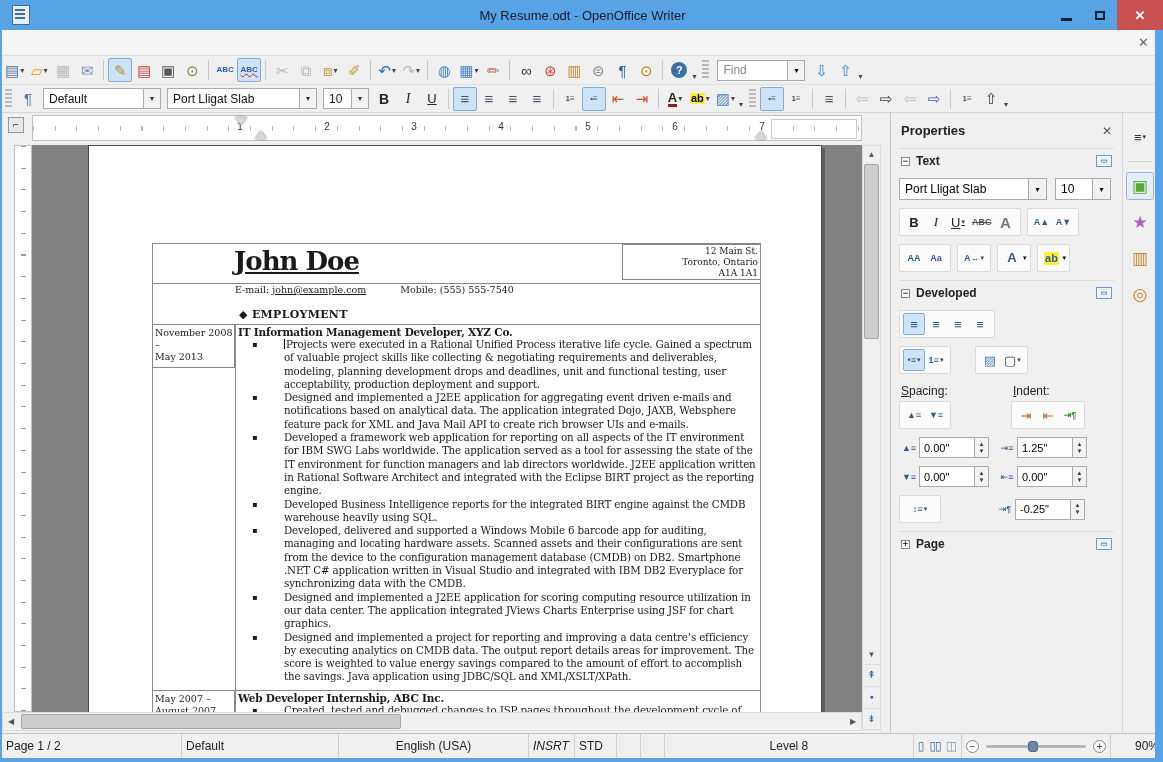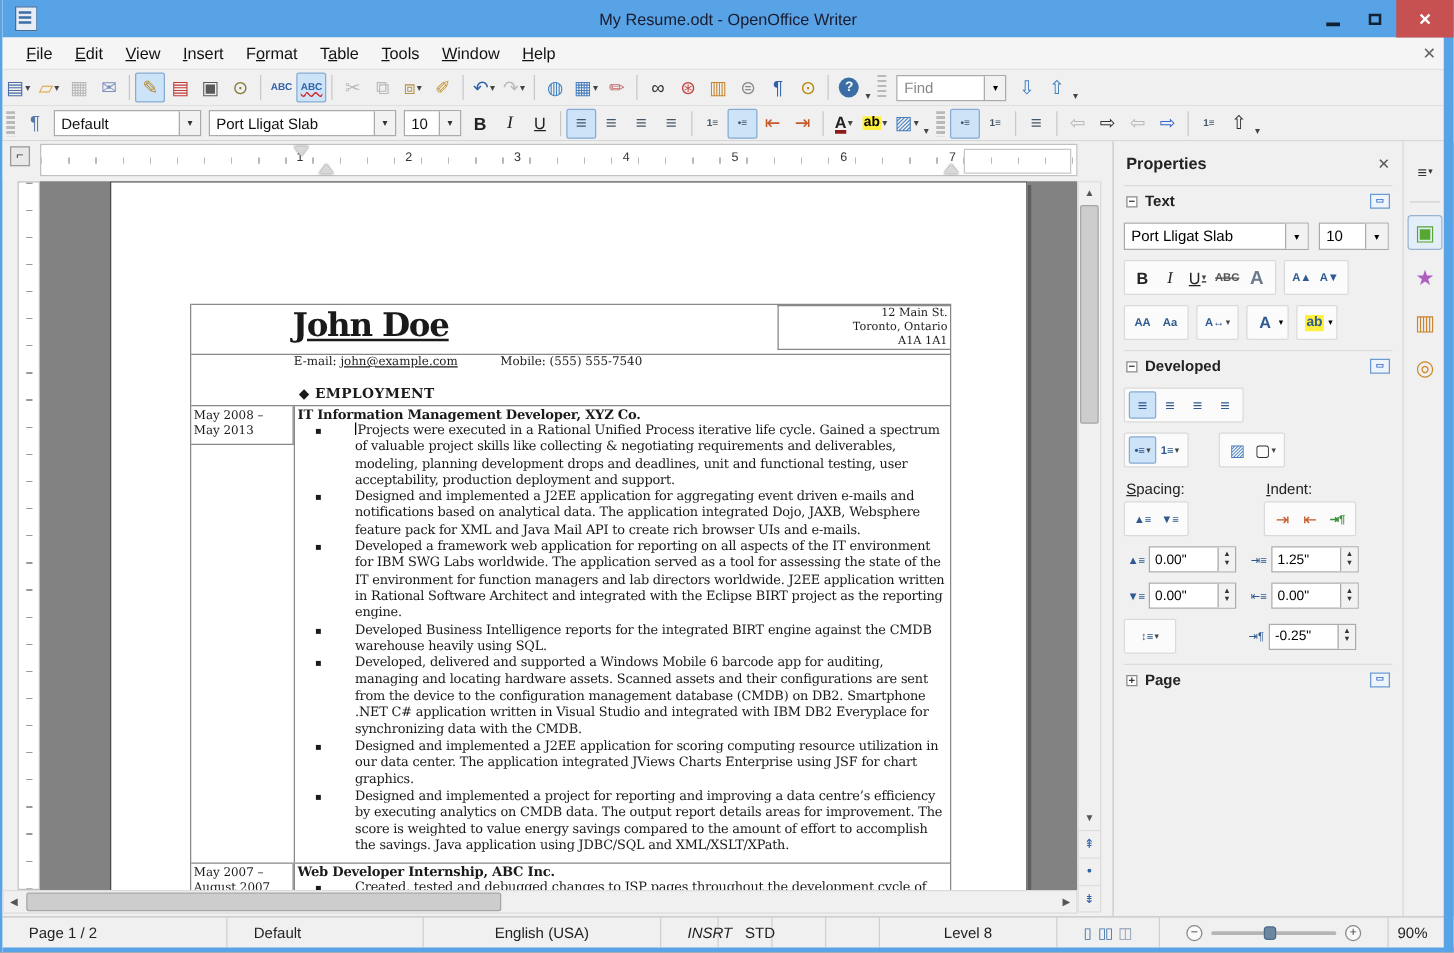--- a/index.html
+++ b/index.html
@@ -166,21 +166,21 @@
               border-left:1px solid #d8d8d8; display:flex; flex-direction:column; align-items:center;
               padding-top:10px; }
   .stab { width:28px; height:28px; display:flex; align-items:center; justify-content:center;
           font-size:17px; margin-bottom:8px; border:1px solid transparent; border-radius:3px; }
   .stab.sel { border-color:#9ab4cf; background:#e4eef8; }
   #tabsep { width:24px; height:1px; background:#d0d0d0; margin:2px 0 10px 0; }
   
   #statusbar { position:absolute; left:0; top:733px; width:100%; height:25px; background:#f0f0f0;
                border-top:1px solid #c4c4c4; display:flex; align-items:center; font-size:12px;
                color:#222; }
-  .scell { height:100%; display:flex; align-items:center; padding:0 21px; border-right:1px solid #d0d0d0; }
+  .scell { height:100%; display:flex; align-items:center; padding:0 4px; border-right:1px solid #d0d0d0; }
   .scell.ctr { justify-content:center; }
   #zoomctl { display:flex; align-items:center; }
   .zbtn { width:13px; height:13px; border:1px solid #888; border-radius:50%; font-size:10px;
           display:flex; align-items:center; justify-content:center; color:#444; background:#fafafa; }
   #ztrack { position:relative; width:100px; height:3px; background:#b5b5b5; margin:0 7px; border-radius:2px; }
   #ztick { position:absolute; left:50%; top:-3px; width:1px; height:9px; background:#999; }
   #zthumb { position:absolute; left:42px; top:-4px; width:10px; height:11px; background:#6e87a0;
             border:1px solid #4a6a8a; border-radius:3px; }
   #botborder { position:absolute; left:0; top:758px; width:100%; height:4px; background:#57a3e6; }
   #rightborder { position:absolute; right:0; top:0; width:8px; height:762px; background:#57a3e6; }
@@ -198,21 +198,20 @@
           <span class="minbar"></span>
         </div>
       <div class="wbtn">
           <span class="maxbox"></span>
         </div>
       <div class="wbtn close">✕</div>
     </div>
   </div>
 
   <div id="menubar">
-    <span id="menuitems"><span class="mitem"><u>F</u>ile</span><span class="mitem"><u>E</u>dit</span><span class="mitem"><u>V</u>iew</span><span class="mitem"><u>I</u>nsert</span><span class="mitem">F<u>o</u>rmat</span><span class="mitem">T<u>a</u>ble</span><span class="mitem"><u>T</u>ools</span><span class="mitem"><u>W</u>indow</span><span class="mitem"><u>H</u>elp</span></span>
     <span id="menuclose">✕</span>
   </div>
 
   <div class="tbar" id="tb1">
       <span class="tbtn">
         <span class="tg" style="color: rgb(74, 111, 165);">▤</span>
         <span class="tdd">▾</span>
       </span>
       <span class="tbtn">
         <span class="tg" style="color: rgb(226, 163, 60);">▱</span>
@@ -449,21 +448,21 @@
             <span>Mobile: (555) 555-7540</span>
           </div>
           <div id="headrow">
             <span>◆</span>
             <span>EMPLOYMENT</span>
           </div>
           <div id="jobs">
               <div class="jobrow">
                 <div class="datecell">
                   <div class="datebox">
-                    <div>May 2008 –</div>
+                    <div>November 2008 –</div>
                     <div>May 2013</div>
                   </div>
                 </div>
                 <div class="contcell">
                   <div class="jobtitle">IT Information Management Developer, XYZ Co.</div>
                   <ul class="jbullets">
                     <li><span class="caret"></span>Projects were executed in a Rational Unified Process iterative life cycle. Gained a spectrum of valuable project skills like collecting &amp; negotiating requirements and <span class="sq">deliverables</span>, modeling, planning development drops and deadlines, unit and functional testing, user acceptability, production deployment and support.</li>
                     <li>Designed and implemented a J2EE application for aggregating event driven e-mails and notifications based on analytical data. The application integrated <span class="sq">Dojo</span>, JAXB, <span class="sq">Websphere</span> feature pack for XML and Java Mail API to create rich browser <span class="sq">UIs</span> and e-mails.</li>
                     <li>Developed a framework web application for reporting on all aspects of the IT environment for IBM SWG Labs worldwide. The application served as a tool for assessing the state of the IT environment for function managers and lab directors worldwide. J2EE application written in Rational Software Architect and integrated with the Eclipse BIRT project as the reporting engine.</li>
                     <li>Developed Business Intelligence reports for the integrated BIRT engine against the CMDB warehouse heavily using SQL.</li>

